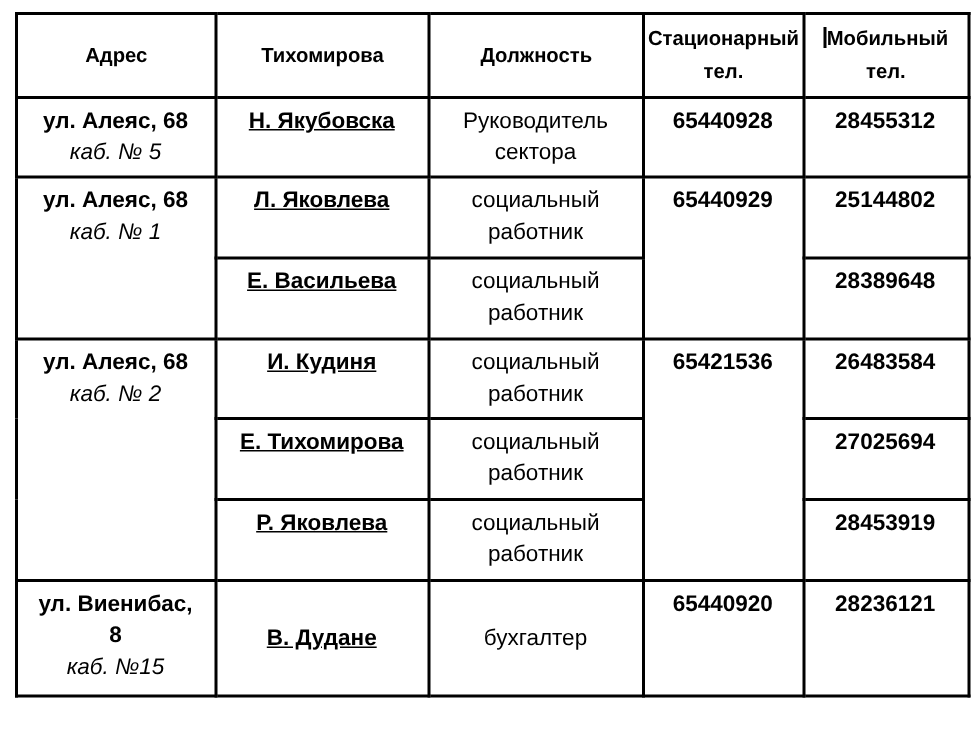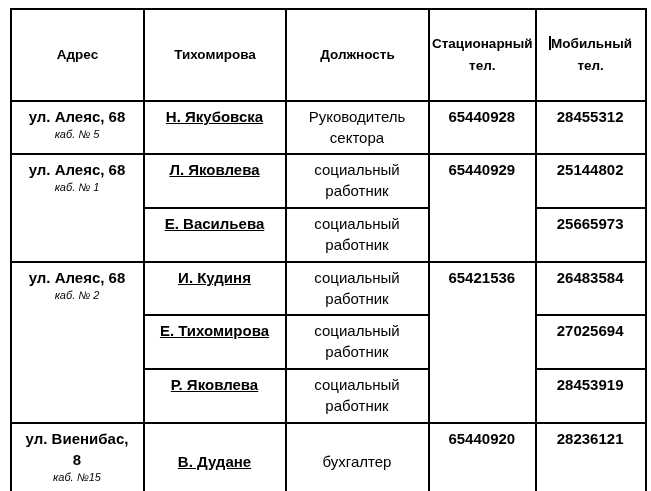--- a/index.html
+++ b/index.html
@@ -38,21 +38,21 @@
     overflow: hidden;
   }
   .street {
     display: block;
     font-weight: 700;
     white-space: pre-line;
   }
   .room {
     display: block;
     font-style: italic;
-    font-size: 11px;
+    font-size: 15px;
     font-weight: 400;
   }
   .name  { font-weight: 700; text-decoration: underline; }
   .phone { font-weight: 700; }
   .position { font-weight: 400; }
   td.vmid { vertical-align: middle; margin-top: 11px; }
   .caret {
     display: inline-block;
     width: 2px;
     height: 14px;
@@ -66,21 +66,21 @@
 <table class="contact-table">
   <colgroup>
     <col style="width:133px">
     <col style="width:142px">
     <col style="width:143px">
     <col style="width:105px">
     <col style="width:110px">
   </colgroup>
 
   <tbody>
-      <tr style="height:92px">
+      <tr style="height:56px">
     <th>
       <span>Адрес</span>
     </th>
     <th>
       <span>Тихомирова</span>
     </th>
     <th>
       <span>Должность</span>
     </th>
     <th>
@@ -130,21 +130,21 @@
   </tr>
 
   <tr style="height:54px">
     <td>
       <span class="name">Е. Васильева</span>
     </td>
     <td>
       <span class="position">социальный работник</span>
     </td>
     <td>
-      <span class="phone">25665973</span>
+      <span class="phone">28389648</span>
     </td>
   </tr>
 
   <tr style="height:53px">
     <td rowspan="3">
       <span class="street">ул. Алеяс, 68</span>
       <span class="room">каб. № 2</span>
     </td>
     <td>
       <span class="name">И. Кудиня</span>

